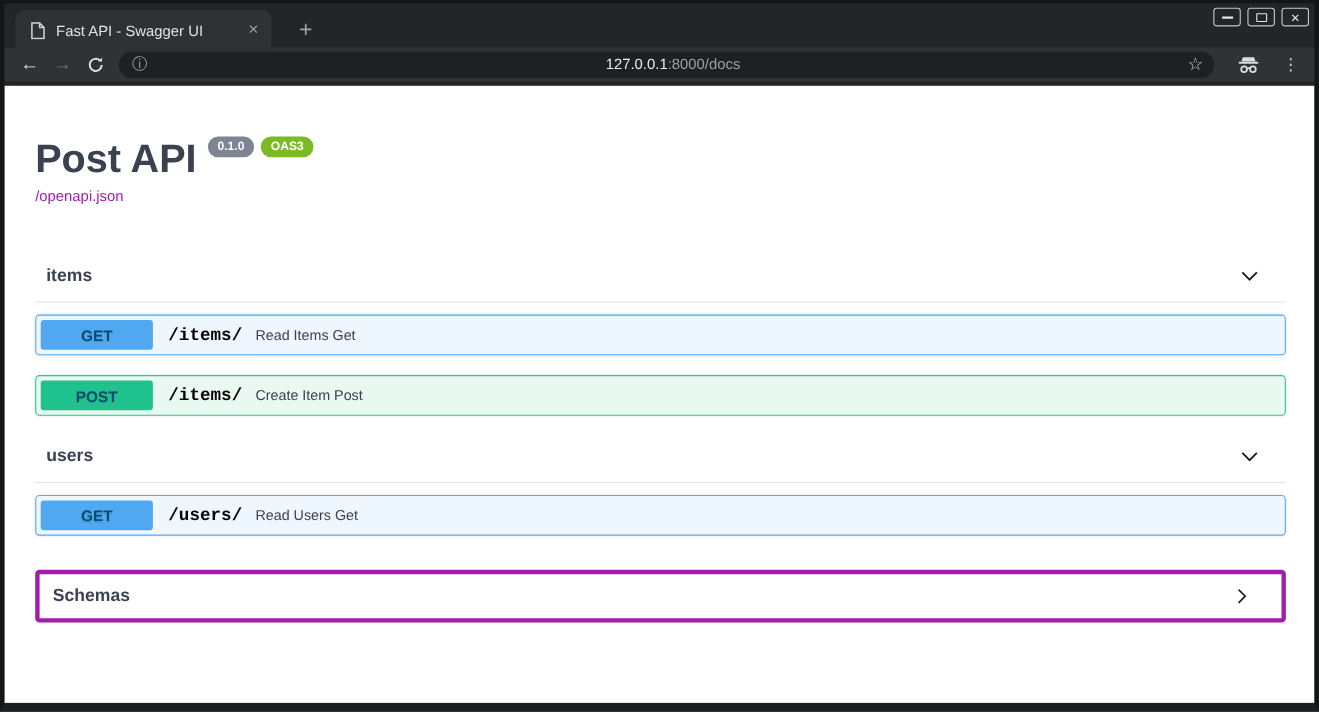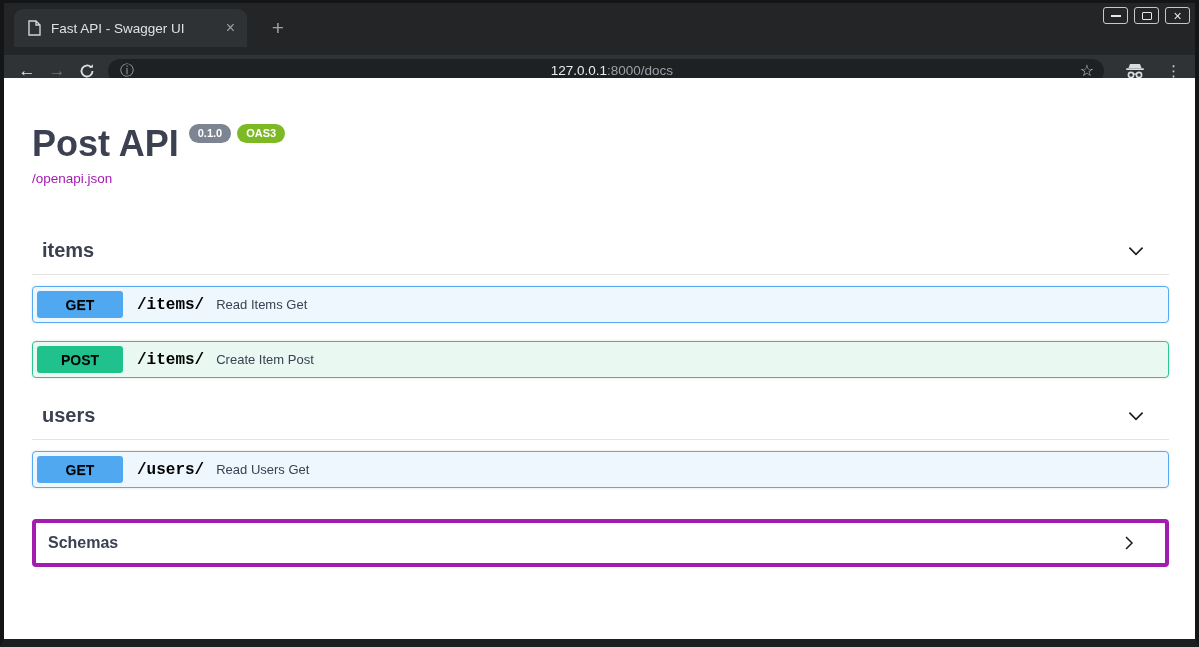--- a/index.html
+++ b/index.html
@@ -5,21 +5,21 @@
   * { margin:0; padding:0; box-sizing:border-box; }
   html,body { font-family:"Liberation Sans", sans-serif; }
   .window{
     width:1199px; height:647px; position:relative;
     background:#232527;
     border-left:4px solid #141517; border-right:4px solid #141517;
     border-top:3px solid #141517; border-bottom:8px solid #1d1e20;
     overflow:hidden;
   }
   
-  .titlebar{ height:52px; background:#232527; position:relative; }
+  .titlebar{ height:40px; background:#232527; position:relative; }
   .tab{
     position:absolute; left:10px; top:6px; width:233px; height:38px;
     background:#2f3235; border-radius:9px 9px 0 0;
     display:flex; align-items:center; padding:0 8px 0 13px; cursor:default;
   }
   .favicon{ width:14px; height:16px; display:inline-flex; margin-right:10px; }
   .tab-title{ color:#dfe1e5; font-size:13.5px; flex:1; white-space:nowrap; overflow:hidden; }
   .tab-close{ color:#9aa0a6; font-size:16px; padding:0 4px; cursor:pointer; }
   .newtab{
     position:absolute; left:262px; top:14px; color:#9aa0a6; font-size:21px;
@@ -64,32 +64,32 @@
   }
   .badge.version{ background:#7d8492; }
   .badge.oas{ background:#7cb925; }
   .spec-link{ display:inline-block; margin-top:9px; color:#a21caf; font-size:13.5px; text-decoration:none; cursor:pointer; }
   .opsection{ margin-top:44px; }
   .opsection.second{ margin-top:10px; }
   .section-head{
     display:flex; align-items:center; justify-content:space-between;
     padding:8px 10px 12px; border-bottom:1px solid #e3e3e3; cursor:pointer;
   }
-  .section-title{ font-size:20px; font-weight:700; color:#3b4151; }
+  .section-title{ font-size:16px; font-weight:700; color:#3b4151; }
   .chev{ display:flex; padding:0 12px; }
   .section-body{ padding-top:11px; }
   .opblock{
     display:flex; align-items:center; height:37px; border-radius:4px;
     border:1px solid; padding:0 10px 0 4px; margin-bottom:18px; cursor:pointer;
     box-shadow:0 0 3px rgba(0,0,0,.12);
   }
   .opblock.get { background:#eef6fe; border-color:#57aaf2; }
   .opblock.post{ background:#e9f8f1; border-color:#2cc791; }
   .method{
-    width:86px; height:27px; border-radius:3px; color:#000000; font-weight:700;
+    width:102px; height:27px; border-radius:3px; color:#0c4a6e; font-weight:700;
     font-size:14px; display:flex; align-items:center; justify-content:center;
     text-shadow:0 1px 0 rgba(0,0,0,.1);
   }
   .opblock.get  .method{ background:#4fa8f0; }
   .opblock.post .method{ background:#1fc28c; }
   .path{
     font-family:Liberation Mono, monospace; font-weight:700;
     font-size:16px; color:#000000; margin:0 12px 0 14px;
   }
   .summary{ font-size:13px; color:#3b4151; }

